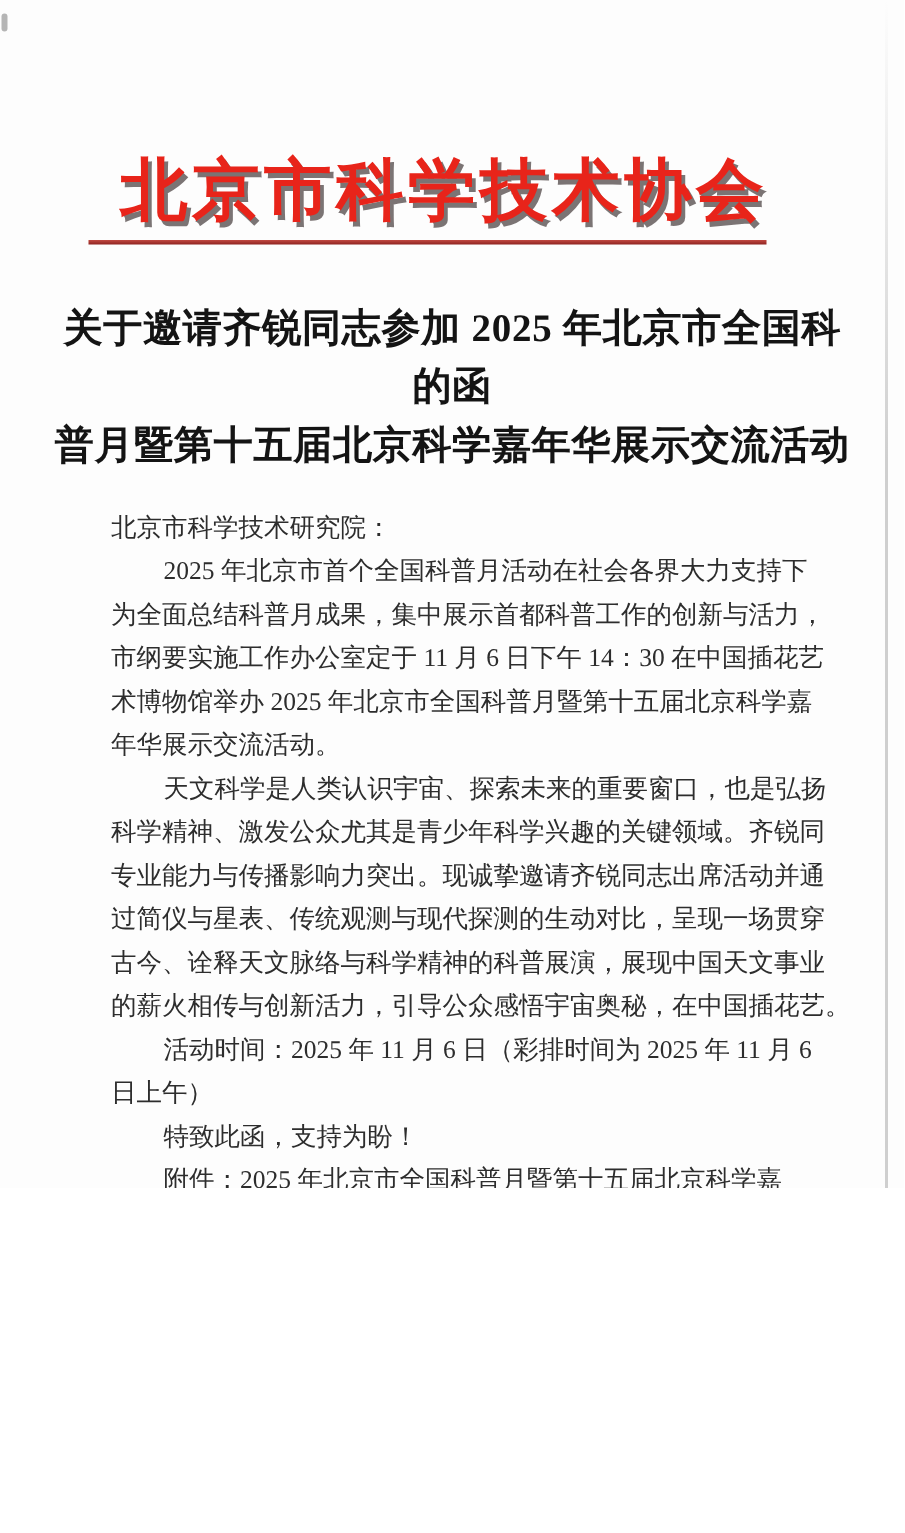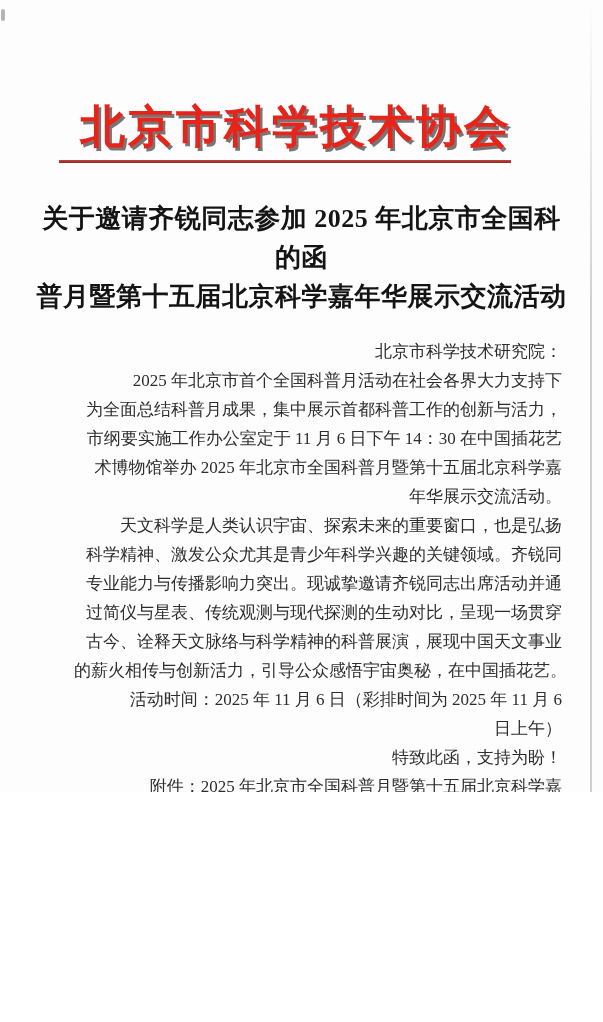--- a/index.html
+++ b/index.html
@@ -21,21 +21,21 @@
   
   .doc-title{
     position:absolute;top:199px;left:28px;width:547px;text-align:center;
     font-size:26px;line-height:39px;font-weight:bold;color:#141414;letter-spacing:0.5px;
   }
   
   .body-block{
     position:absolute;left:74px;top:337px;width:488px;
     font-size:17px;line-height:29px;color:#2d2d2d;letter-spacing:0;
   }
-  .line{height:29px;white-space:nowrap;text-align:right;}
+  .line{height:29px;white-space:nowrap;}
   .ind{padding-left:35px;}
   .ind-attach{padding-left:86px;margin-top:32px;}
   
   .sig-org{
     position:absolute;right:80px;top:963px;font-size:17.5px;color:#2d2d2d;
     letter-spacing:1px;white-space:nowrap;
   }
   .sig-date{
     position:absolute;right:76px;top:992px;font-size:17.5px;color:#2d2d2d;
     white-space:nowrap;

